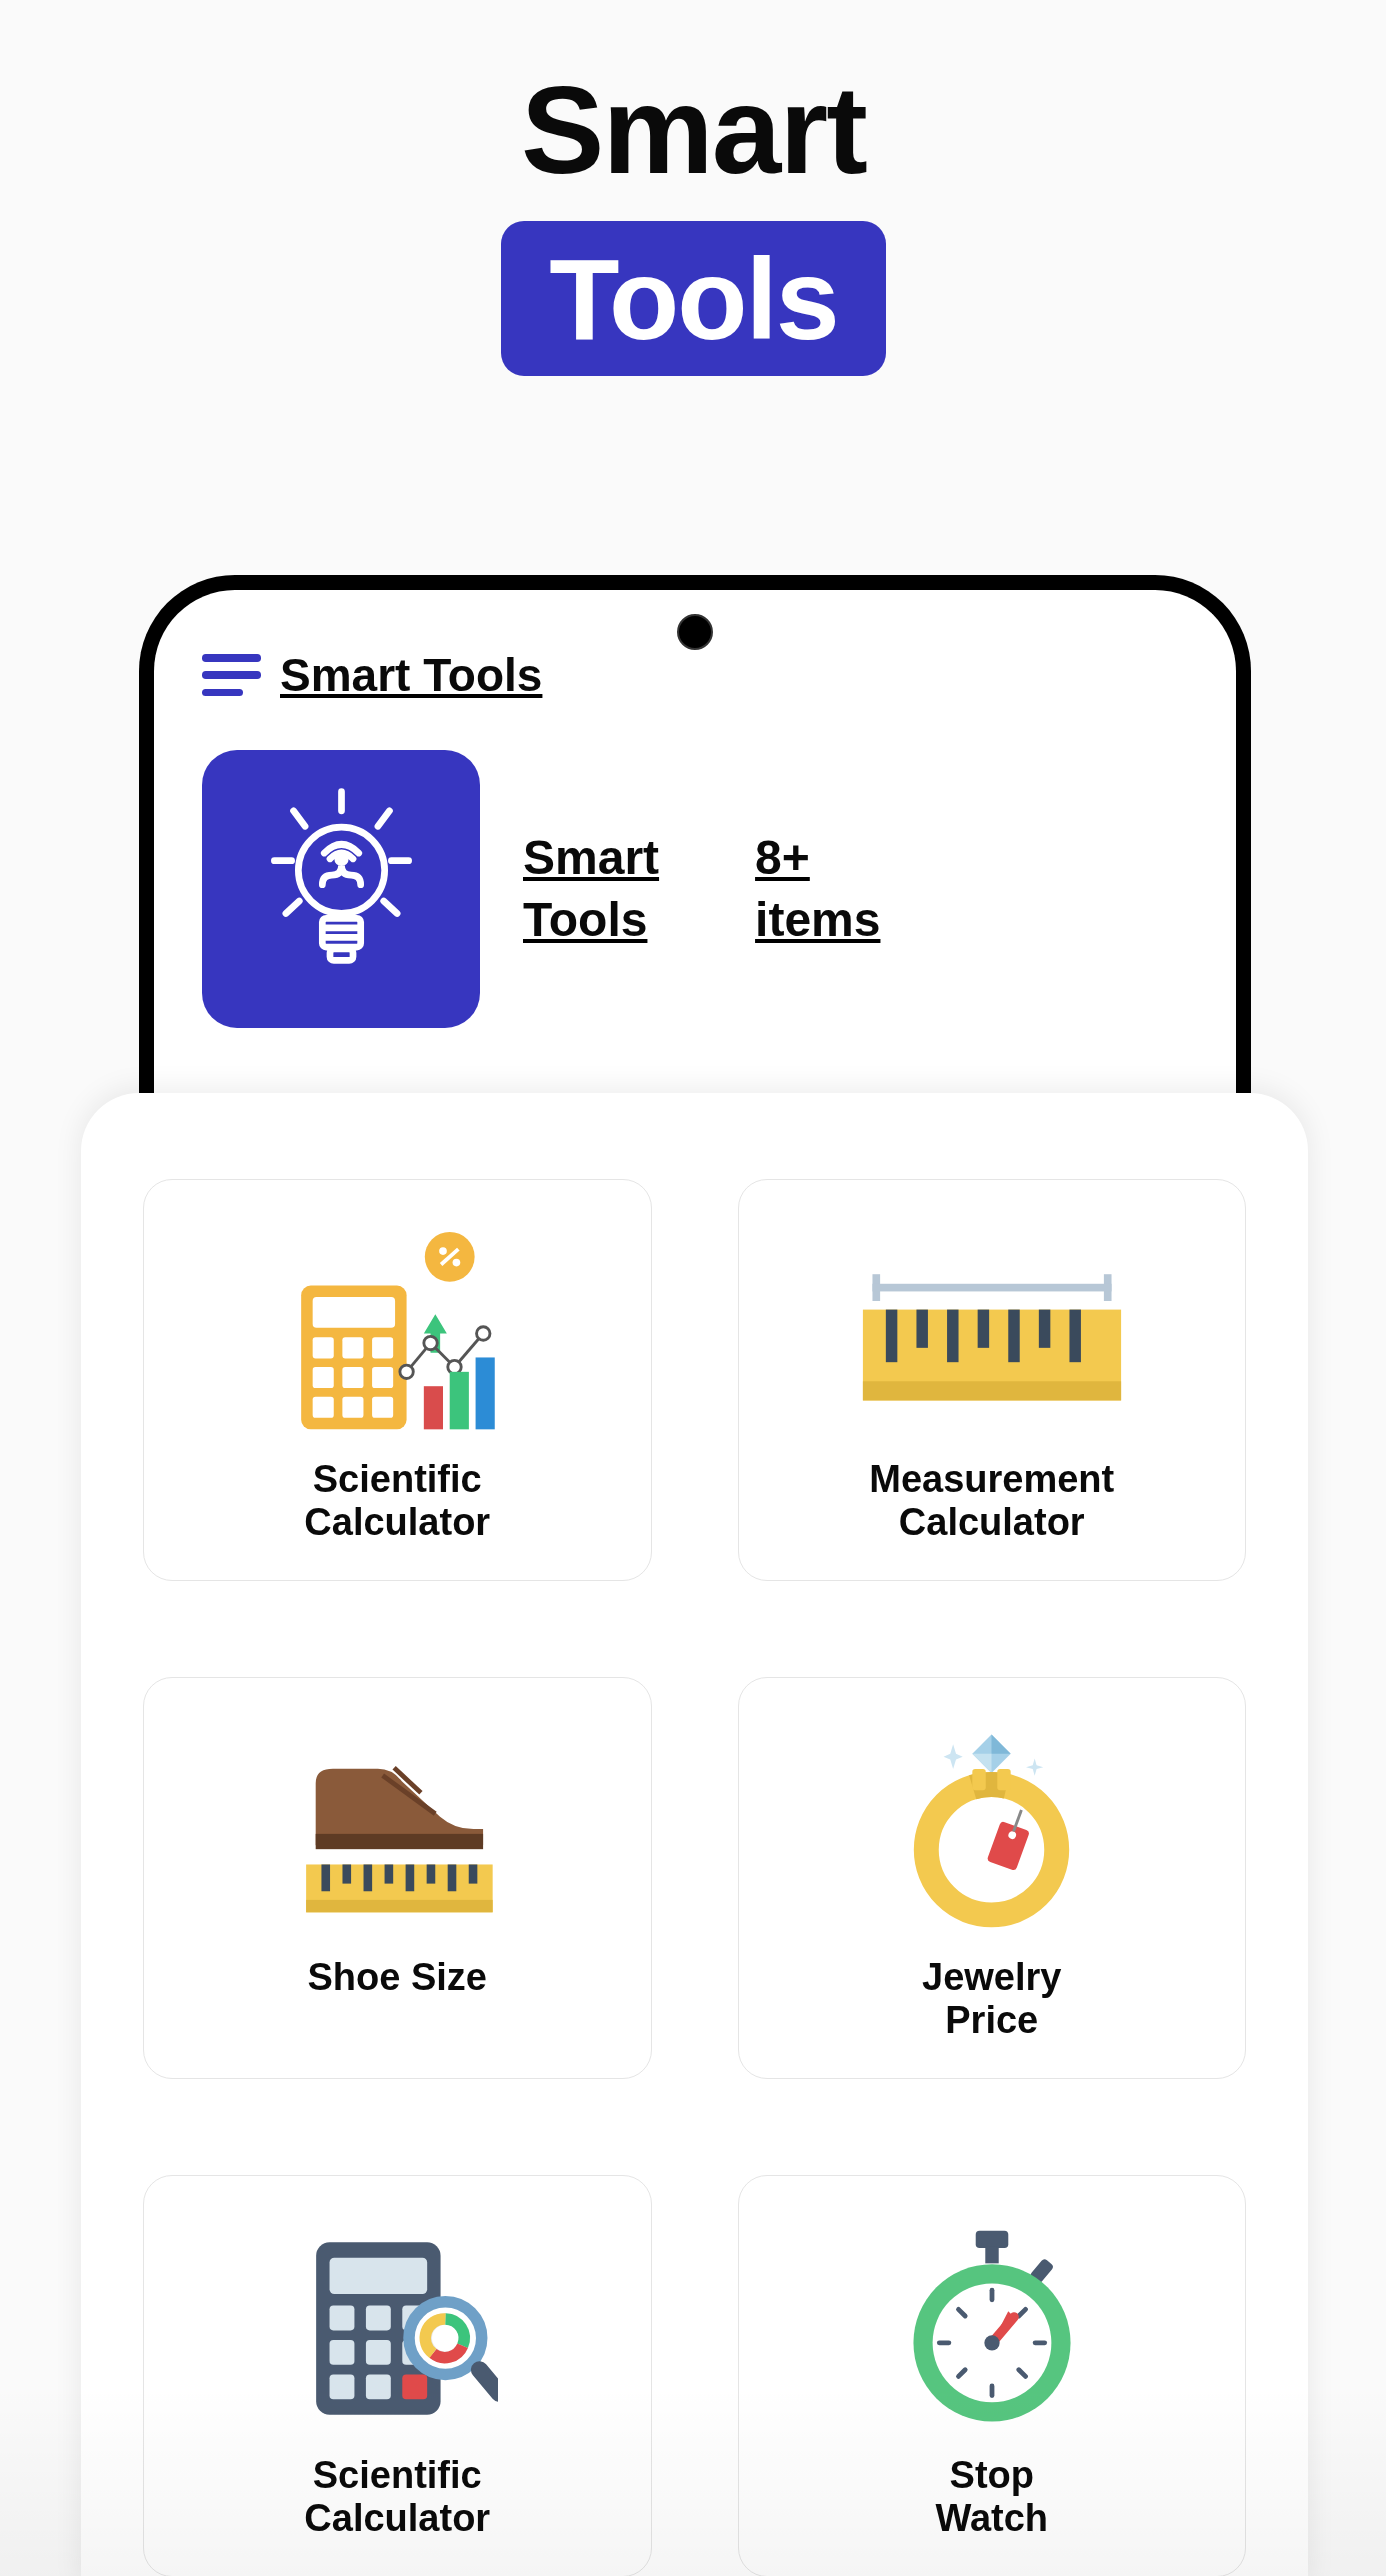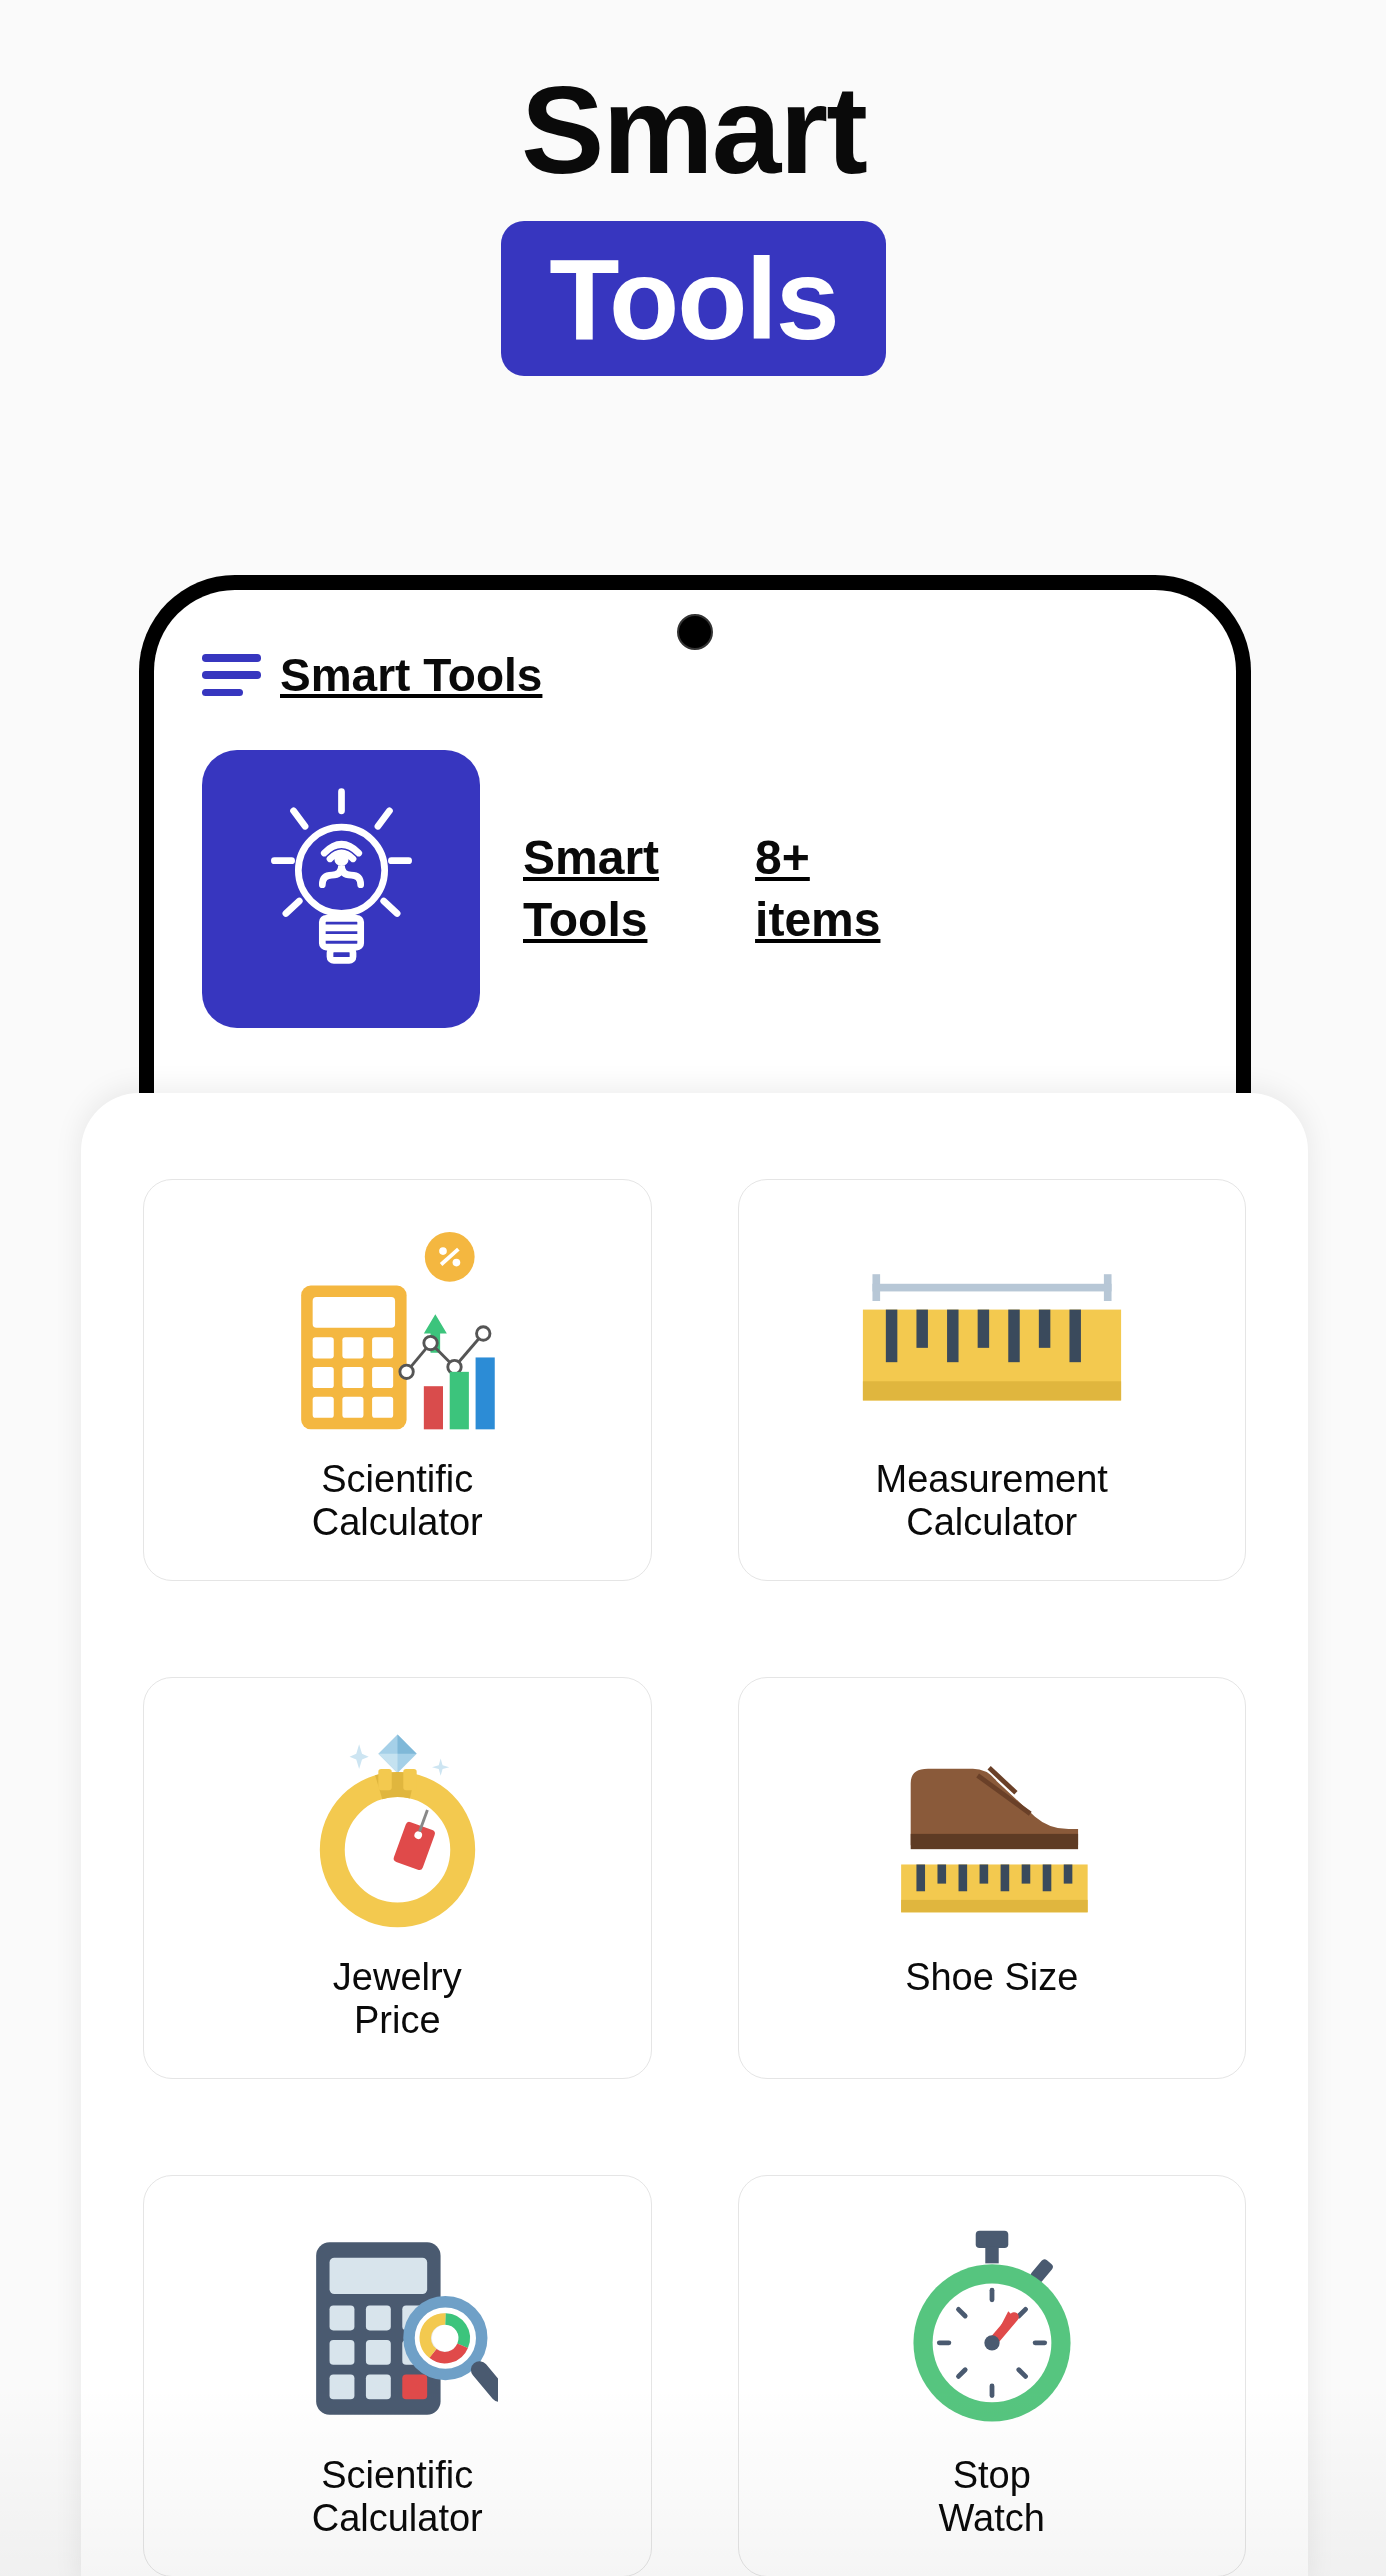--- a/index.html
+++ b/index.html
@@ -161,21 +161,21 @@
 
     .tool-icon-wrap {
       height: 230px;
       display: flex;
       align-items: center;
       justify-content: center;
     }
 
     .tool-label {
       font-size: 38px;
-      font-weight: 400;
+      font-weight: 700;
       color: #0a0a0a;
       text-align: center;
       line-height: 1.15;
       margin-top: 9.6px;
       white-space: pre-line;
     }
 
     
     .bg-fade {
       position: absolute;
@@ -310,48 +310,20 @@
             <rect x="226" y="55" width="12" height="55"></rect>
           </g>
         </svg>
       </div>
       <div class="tool-label">Measurement
 Calculator</div>
     </div>
 
     <div class="tool-card">
       <div class="tool-icon-wrap">
-        <svg width="173" height="211" viewBox="0 0 180 220">
-
-          <polygon points="90,10 110,30 90,50 70,30" fill="#a5d0e8"></polygon>
-          <polygon points="90,10 110,30 90,30" fill="#7fb8d8"></polygon>
-          <polygon points="70,30 90,30 90,50" fill="#c5e2f0"></polygon>
-
-          <polygon points="50,20 53,30 60,33 53,36 50,46 47,36 40,33 47,30" fill="#cde5f2"></polygon>
-          <polygon points="135,35 137,42 144,44 137,46 135,53 133,46 126,44 133,42" fill="#cde5f2"></polygon>
-
-          <circle cx="90" cy="130" r="68" fill="none" stroke="#f3c94f" stroke-width="26"></circle>
-          <circle cx="90" cy="130" r="68" fill="none" stroke="#e0b63e" stroke-width="26" stroke-dasharray="36 400" stroke-dashoffset="-300"></circle>
-
-          <rect x="70" y="46" width="14" height="22" rx="3" fill="#f3c94f"></rect>
-          <rect x="96" y="46" width="14" height="22" rx="3" fill="#f3c94f"></rect>
-
-          <g transform="translate(100,100) rotate(20)">
-            <rect x="0" y="0" width="32" height="44" rx="4" fill="#e04a4a"></rect>
-            <circle cx="16" cy="10" r="4" fill="#fff"></circle>
-            <line x1="16" y1="-18" x2="16" y2="6" stroke="#888" stroke-width="3"></line>
-          </g>
-        </svg>
-      </div>
-      <div class="tool-label">Jewelry
-Price</div>
-    </div>
-
-    <div class="tool-card">
-      <div class="tool-icon-wrap">
         <svg width="220" height="192" viewBox="0 0 230 200">
 
           <path d="M30 90 L30 50 Q30 35 48 35 L95 35 Q110 35 120 48 L160 85 Q175 98 195 98 L205 98 L205 115 L30 115 Z" fill="#8a5a3a"></path>
           <path d="M100 42 L155 82" stroke="#6a4028" stroke-width="5"></path>
           <path d="M112 34 L140 60" stroke="#6a4028" stroke-width="5"></path>
           <rect x="30" y="103" width="175" height="16" fill="#5e3b24"></rect>
 
           <rect x="20" y="135" width="195" height="50" fill="#f3c94f"></rect>
           <rect x="20" y="172" width="195" height="13" fill="#e0b63e"></rect>
           <g fill="#3a4a5c">
@@ -360,20 +332,48 @@
             <rect x="80" y="135" width="9" height="28"></rect>
             <rect x="102" y="135" width="9" height="20"></rect>
             <rect x="124" y="135" width="9" height="28"></rect>
             <rect x="146" y="135" width="9" height="20"></rect>
             <rect x="168" y="135" width="9" height="28"></rect>
             <rect x="190" y="135" width="9" height="20"></rect>
           </g>
         </svg>
       </div>
       <div class="tool-label">Shoe Size</div>
+    </div>
+
+    <div class="tool-card">
+      <div class="tool-icon-wrap">
+        <svg width="173" height="211" viewBox="0 0 180 220">
+
+          <polygon points="90,10 110,30 90,50 70,30" fill="#a5d0e8"></polygon>
+          <polygon points="90,10 110,30 90,30" fill="#7fb8d8"></polygon>
+          <polygon points="70,30 90,30 90,50" fill="#c5e2f0"></polygon>
+
+          <polygon points="50,20 53,30 60,33 53,36 50,46 47,36 40,33 47,30" fill="#cde5f2"></polygon>
+          <polygon points="135,35 137,42 144,44 137,46 135,53 133,46 126,44 133,42" fill="#cde5f2"></polygon>
+
+          <circle cx="90" cy="130" r="68" fill="none" stroke="#f3c94f" stroke-width="26"></circle>
+          <circle cx="90" cy="130" r="68" fill="none" stroke="#e0b63e" stroke-width="26" stroke-dasharray="36 400" stroke-dashoffset="-300"></circle>
+
+          <rect x="70" y="46" width="14" height="22" rx="3" fill="#f3c94f"></rect>
+          <rect x="96" y="46" width="14" height="22" rx="3" fill="#f3c94f"></rect>
+
+          <g transform="translate(100,100) rotate(20)">
+            <rect x="0" y="0" width="32" height="44" rx="4" fill="#e04a4a"></rect>
+            <circle cx="16" cy="10" r="4" fill="#fff"></circle>
+            <line x1="16" y1="-18" x2="16" y2="6" stroke="#888" stroke-width="3"></line>
+          </g>
+        </svg>
+      </div>
+      <div class="tool-label">Jewelry
+Price</div>
     </div>
 
     <div class="tool-card">
       <div class="tool-icon-wrap">
         <svg width="201" height="211" viewBox="0 0 210 220">
           <rect x="20" y="20" width="130" height="180" rx="14" fill="#4a5a70"></rect>
           <rect x="34" y="36" width="102" height="38" rx="5" fill="#d8e4ec"></rect>
           <g fill="#d8e4ec">
             <rect x="34" y="86" width="26" height="26" rx="4"></rect>
             <rect x="72" y="86" width="26" height="26" rx="4"></rect>

